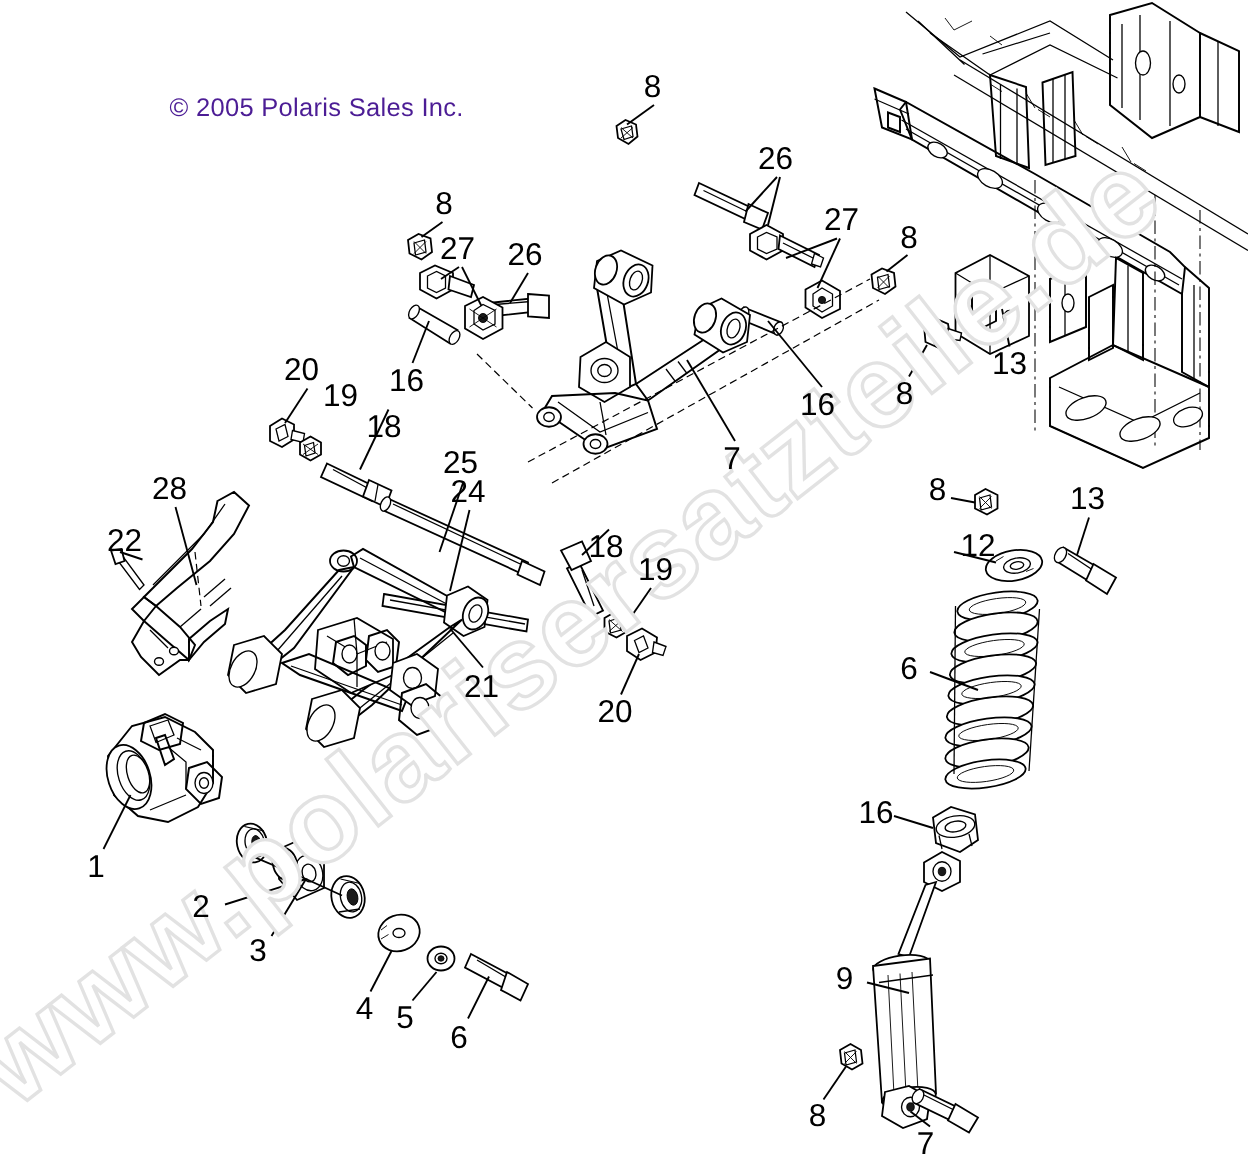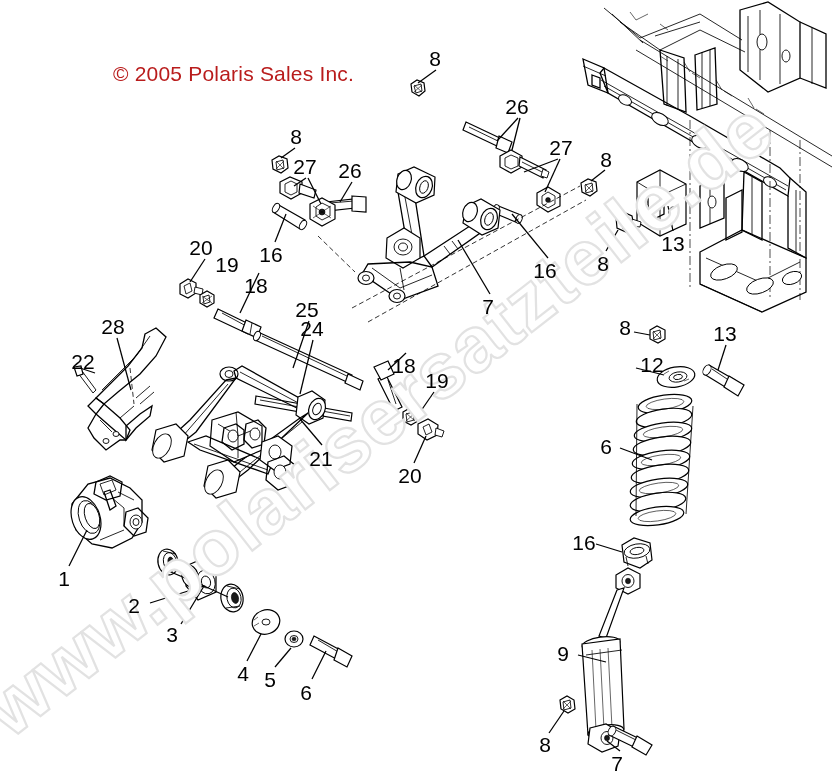--- a/index.html
+++ b/index.html
@@ -27,22 +27,22 @@
     font-size:78px;
     fill:#ffffff;
     stroke:#e2e2e2;
     stroke-width:2.2px;
     letter-spacing:1px;
   }
   
   #copyright{
     position:absolute;
     left:113px;top:62px;
-    font-size:21px;
-    color:#b91c1c;
+    font-size:17px;
+    color:#4c1d95;
     font-family:"Liberation Sans", sans-serif;
     letter-spacing:.2px;
     white-space:nowrap;
     z-index:6;
   }
   
   #drawing{position:absolute;left:0;top:0;z-index:2;}
   #labels{position:absolute;left:0;top:0;z-index:5;}
   .lbl{
     position:absolute;

